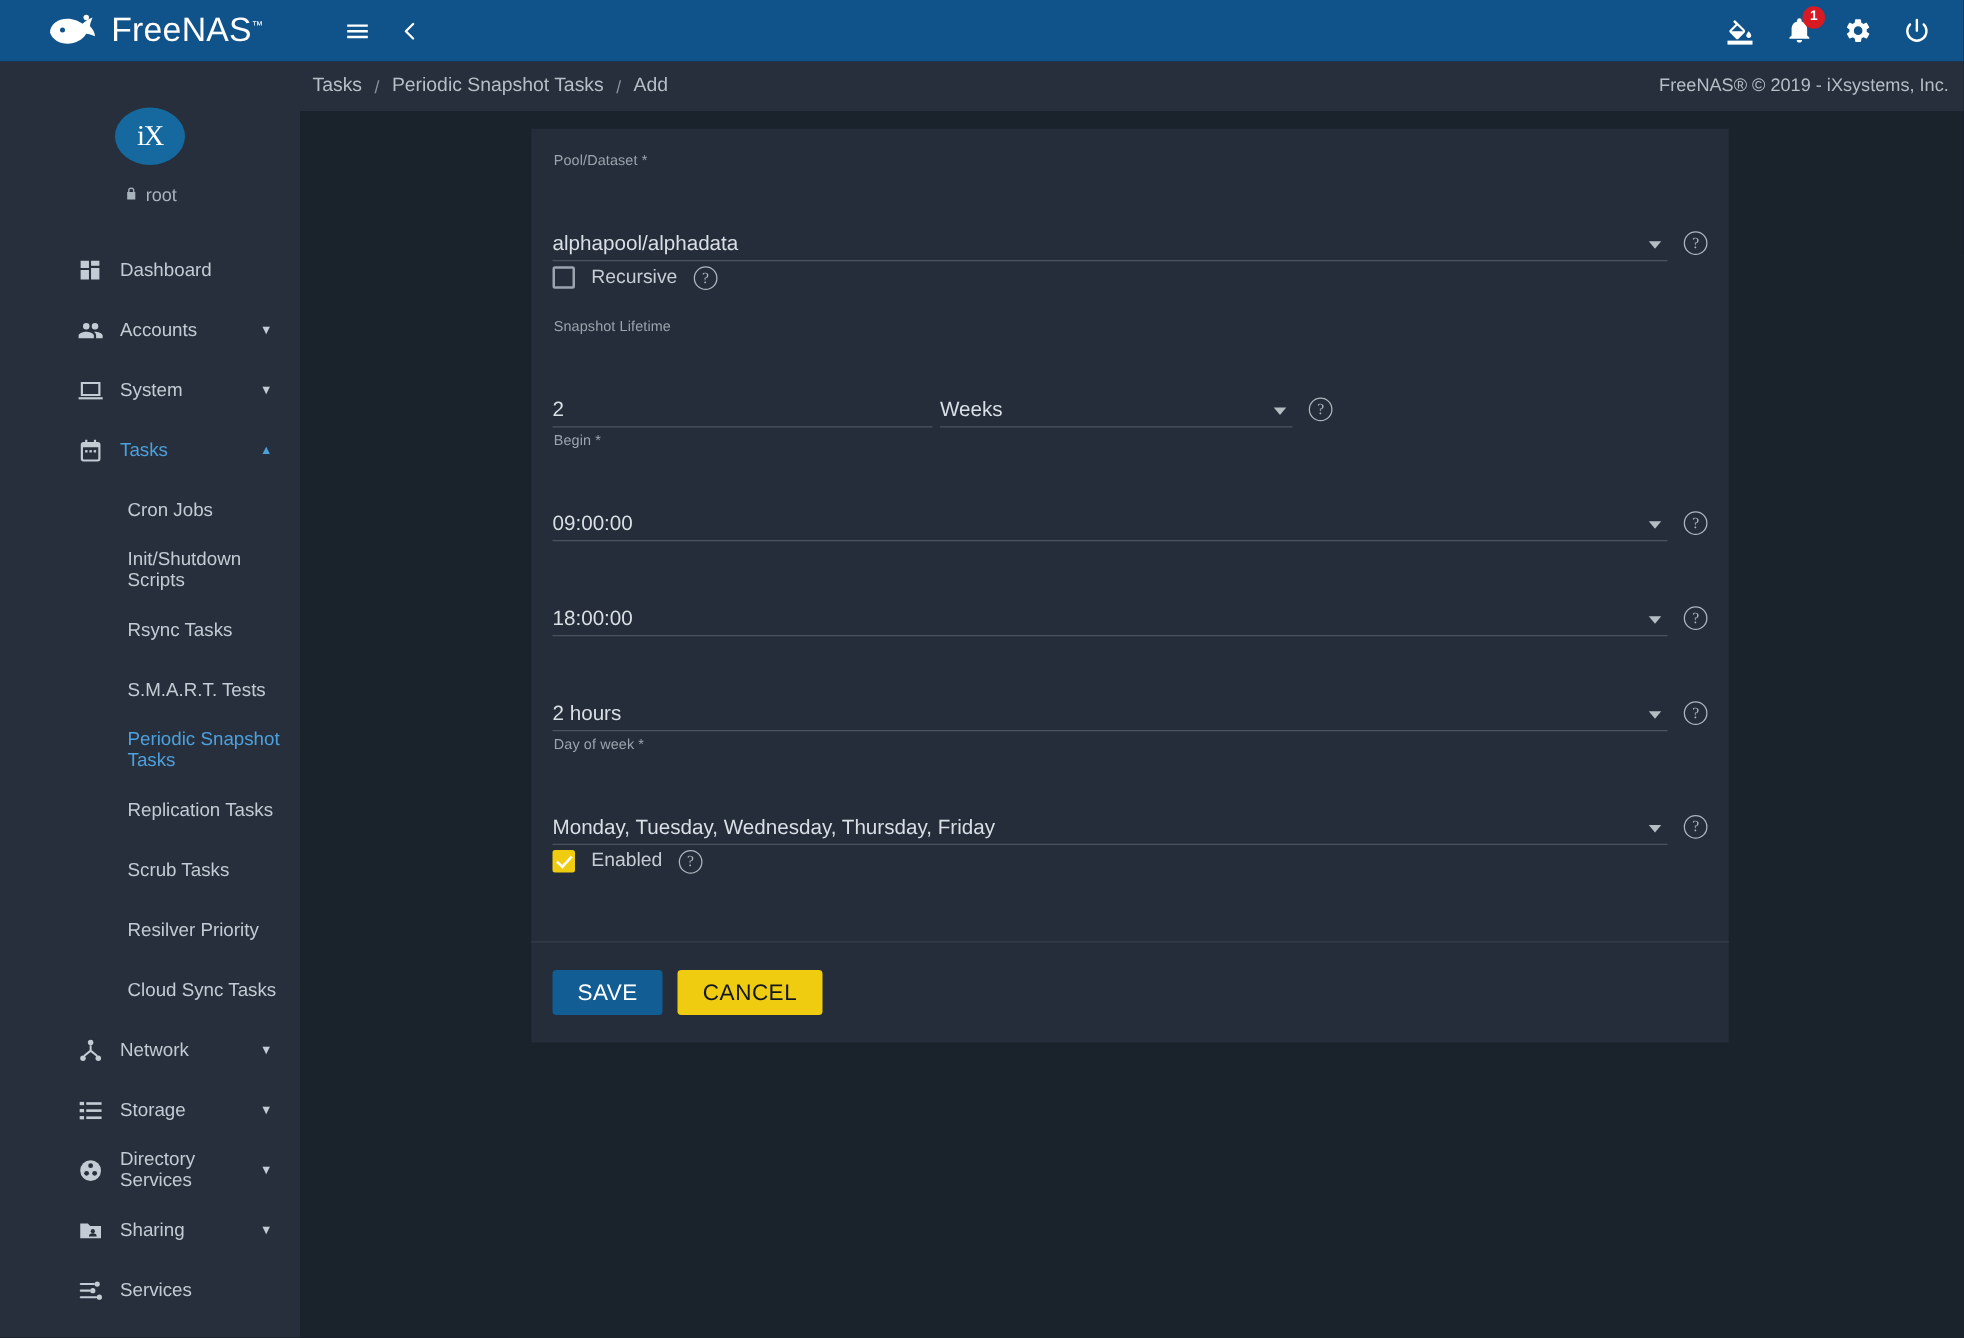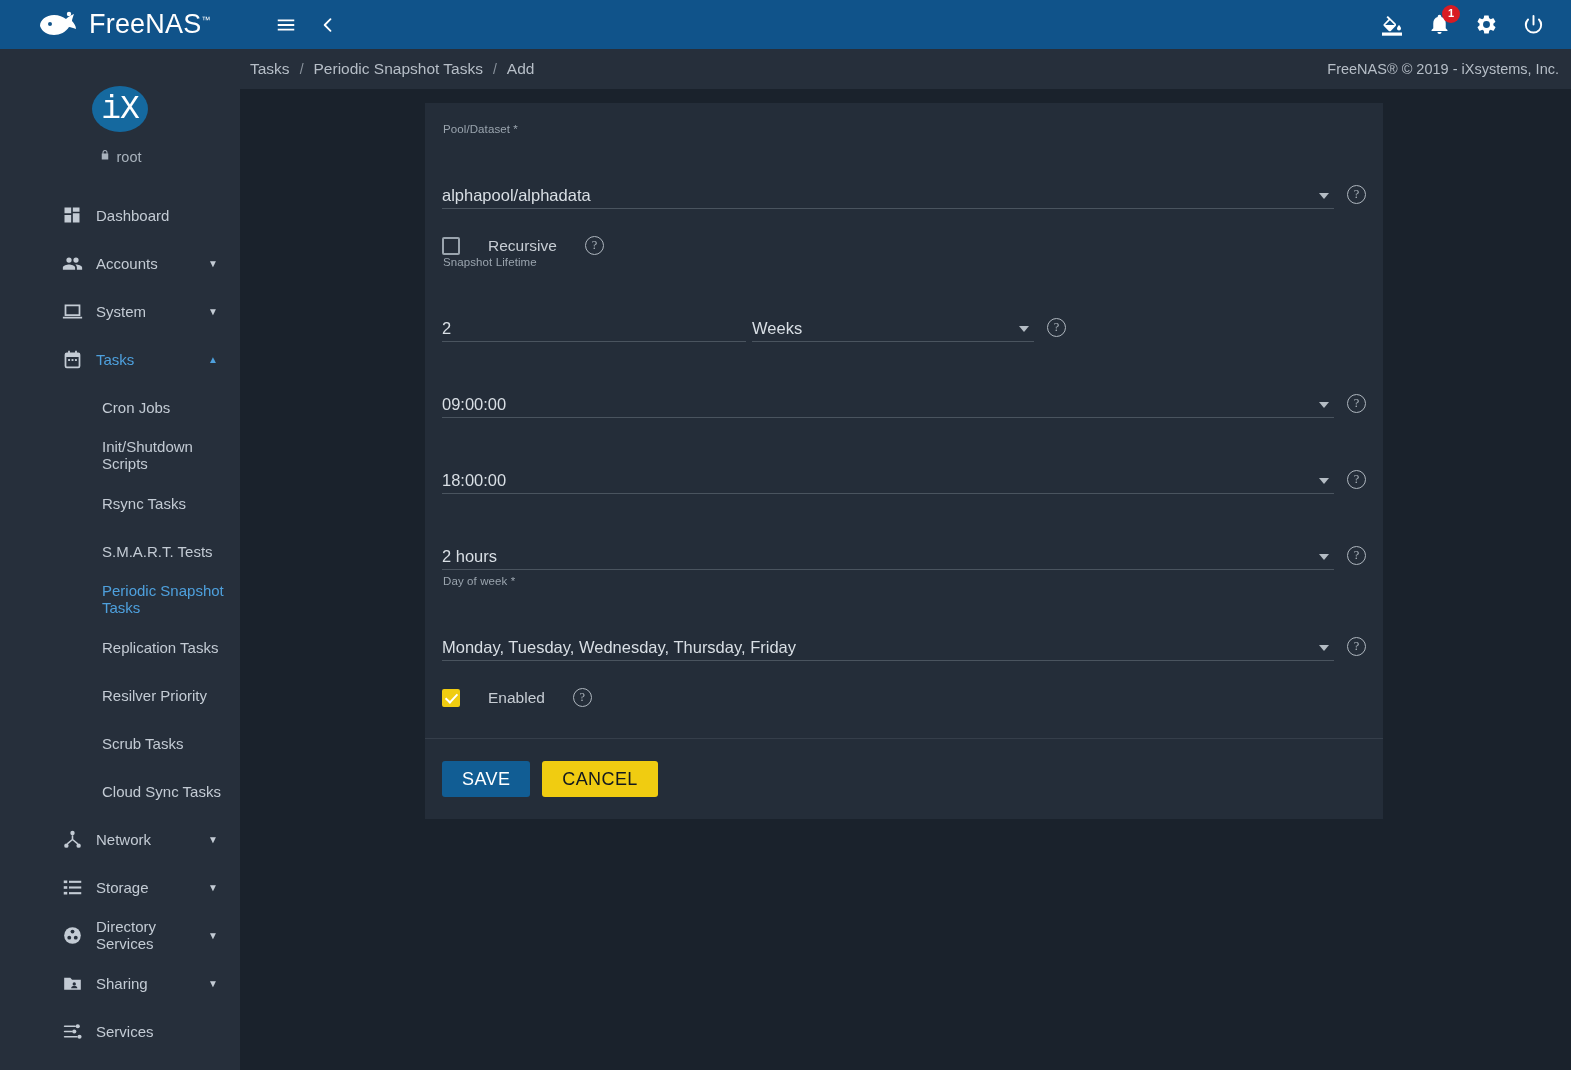--- a/index.html
+++ b/index.html
@@ -51,22 +51,22 @@
     position: absolute; left: 0; top: 49px; width: 240px; height: 1021px;
     background: #262f3b; overflow: hidden;
   }
   #profile { padding-top: 37px; text-align: center; }
   #profile .avatar {
     width: 56px; height: 46px; margin: 0 auto; border-radius: 50%;
     background: #15699f; display: flex; align-items: center;
     justify-content: center; position: relative;
   }
   #profile .avatar .ix {
-    color: #fff; font-size: 33px; font-weight: 300;
-    font-family: Liberation Mono, monospace; letter-spacing: -1px;
+    color: #fff; font-size: 23px; font-weight: 300;
+    font-family: Liberation Serif, serif; letter-spacing: -1px;
   }
   #profile .uname {
     margin-top: 16px; color: #a9b3bd; font-size: 14.5px;
     display: flex; align-items: center; justify-content: center; gap: 6px;
   }
   #navlist { margin-top: 26px; margin-left: 48px; }
   .nav-item {
     height: 48px; display: flex; align-items: center;
     padding-left: 14px; color: #c3cbd4; font-size: 15px; cursor: pointer;
     position: relative;
@@ -136,21 +136,21 @@
   .field-with-help > .fline { flex: 1 1 auto; }
   .field-with-help > .help { margin-bottom: 5px; }
 
   
   #lifetime-row { display: flex; align-items: flex-end; gap: 0; }
   #lifetime-num { width: 304px; }
   #lifetime-unit { width: 282px; margin-left: 6px; }
   #lifetime-help { margin-left: 13px; margin-bottom: 5px; }
 
   
-  .cbrow { display: flex; align-items: flex-end; gap: 28px; height: 42px; }
+  .cbrow { display: flex; align-items: flex-start; gap: 13px; height: 42px; }
   .cbox {
     width: 18px; height: 18px; border: 2px solid #9aa4ae; border-radius: 2px;
     cursor: pointer; flex: 0 0 auto;
   }
   .cbox.checked {
     background: #f0cc11; border-color: #f0cc11; position: relative;
   }
   .cbox.checked::after {
     content: ""; position: absolute; left: 4px; top: 0px;
     width: 5px; height: 10px; border: solid #fff;
@@ -295,24 +295,24 @@
     <div class="nav-sub">
         <span>S.M.A.R.T. Tests</span>
       </div>
     <div class="nav-sub active">
         <span>Periodic Snapshot Tasks</span>
       </div>
     <div class="nav-sub">
         <span>Replication Tasks</span>
       </div>
     <div class="nav-sub">
+        <span>Scrub Tasks</span>
+      </div>
+    <div class="nav-sub">
         <span>Resilver Priority</span>
-      </div>
-    <div class="nav-sub">
-        <span>Scrub Tasks</span>
       </div>
     <div class="nav-sub">
         <span>Cloud Sync Tasks</span>
       </div>
 
     <div class="nav-item">
       <span class="nicon">
         <svg width="21" height="21" viewBox="0 0 24 24">
             <circle cx="12" cy="4.5" r="2.5" fill="#c3cbd4"></circle>
             <circle cx="5" cy="19" r="2.5" fill="#c3cbd4"></circle>
@@ -418,20 +418,21 @@
           </div>
           <div class="fline" id="lifetime-unit">
             <span class="fvalue">Weeks</span>
             <span class="dd-arrow"></span>
           </div>
           <span class="help" id="lifetime-help">?</span>
         </div>
       </div>
 
       <div class="field">
+        <div class="flabel">Begin *</div>
         <div class="field-with-help">
           <div class="fline">
             <span class="fvalue">09:00:00</span>
             <span class="dd-arrow"></span>
           </div>
           <span class="help">?</span>
         </div>
       </div>
 
       <div class="field">

